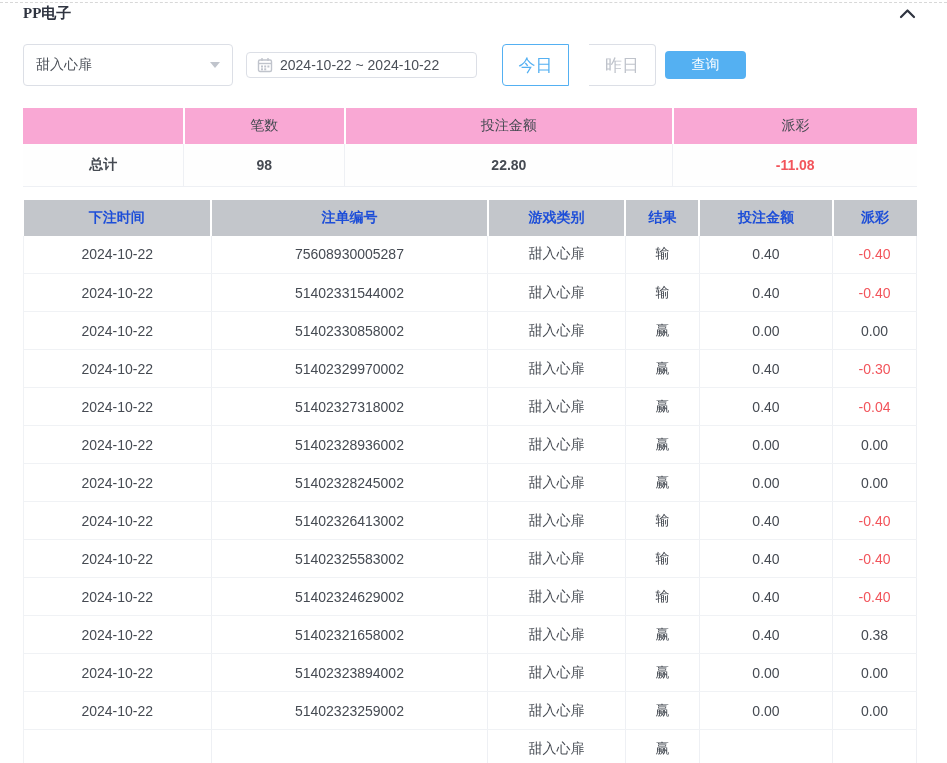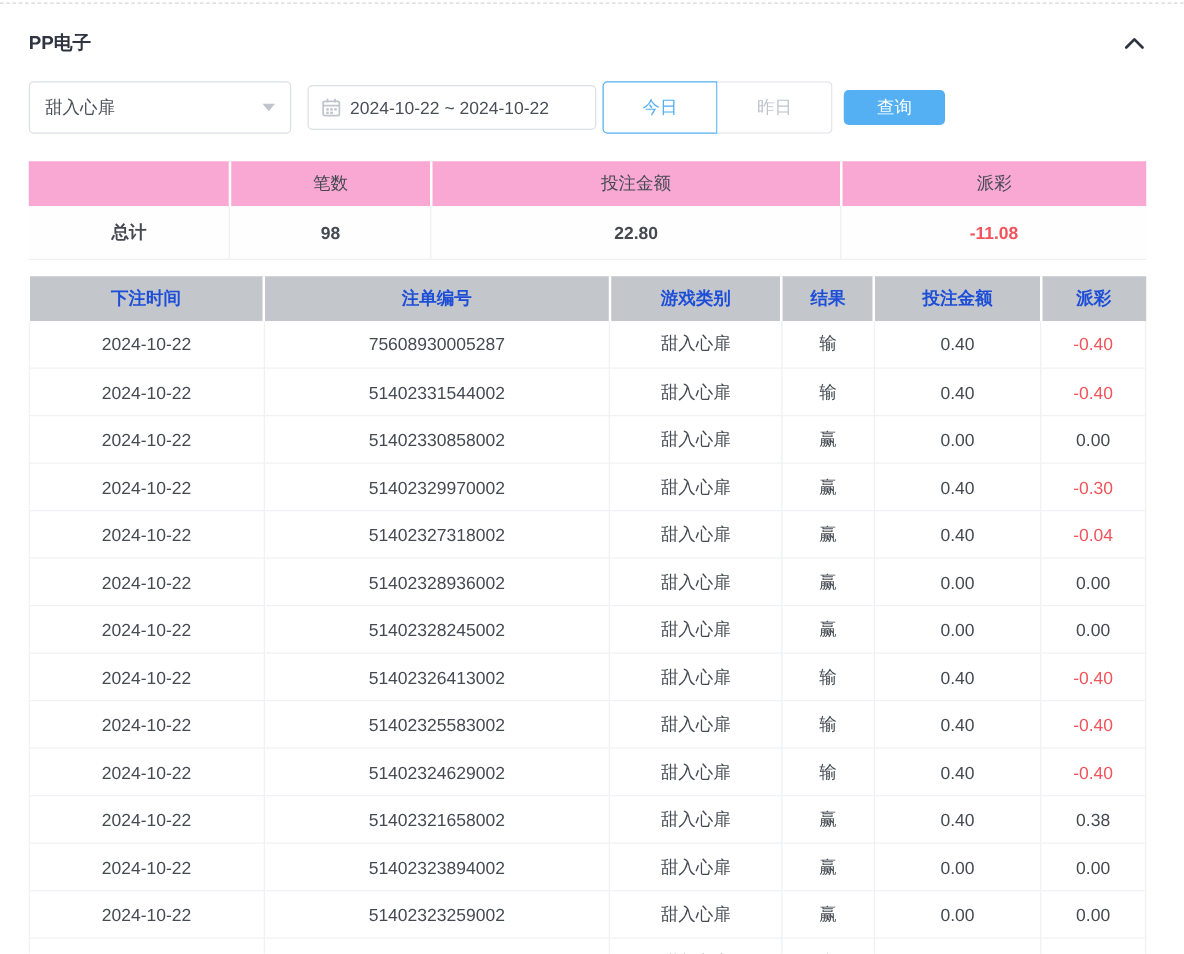--- a/index.html
+++ b/index.html
@@ -2,37 +2,37 @@
 <html><head>
 <meta charset="utf-8">
 <style>
   * { margin:0; padding:0; box-sizing:border-box; }
   html,body { width:947px; height:763px; overflow:hidden; background:#fff;
     font-family:"Liberation Sans","DejaVu Sans",sans-serif; }
   .top-dash { margin-top:2px; border-top:1px dashed #d8d8d8; width:100%; }
   .content { padding:0 30px 0 23px; }
 
   
-  .panel-header { margin-top:21px; display:flex; align-items:flex-end; justify-content:space-between; }
+  .panel-header { display:flex; align-items:flex-end; justify-content:space-between;font-family:Liberation Serif, serif; }
   .panel-title { font-size:15px; font-weight:bold; color:#2f3440; }
   .chevron-btn { width:20px; height:20px; display:flex; align-items:center; justify-content:center; cursor:pointer; }
 
   
   .filters { margin-top:21px; display:flex; align-items:center; }
   .select-box { width:210px; height:42px; border:1px solid #dcdfe6; border-radius:4px;
     display:flex; align-items:center; justify-content:space-between; padding:0 12px;
     font-size:14px; color:#4a4f57; cursor:pointer; }
   .caret-down { width:0; height:0; border-left:5px solid transparent; border-right:5px solid transparent;
     border-top:6px solid #c0c4cc; }
-  .date-box { margin-left:13px; width:231px; height:36px; border:1px solid #dcdfe6; border-radius:4px;
+  .date-box { margin-left:13px; width:231px; height:26px; border:1px solid #dcdfe6; border-radius:4px;
     display:flex; align-items:center; padding:0 10px; font-size:14px; color:#4a4f57; cursor:pointer; }
   .date-box .cal { margin-right:7px; flex:0 0 auto; }
   .btn-group { margin-left:5px; display:flex; }
-  .seg-btn { width:92px; height:42px; background:#fff; border:1px solid #dcdfe6; border-left-width:0;
-    font-size:14px; color:#bfc3cb; display:flex; align-items:center; justify-content:center; cursor:pointer; }
+  .seg-btn { width:67px; height:42px; background:#fff; border:1px solid #dcdfe6; border-left-width:0;
+    font-size:17px; color:#bfc3cb; display:flex; align-items:center; justify-content:center; cursor:pointer;margin-left:20px; }
   .seg-btn:first-child { border-left-width:1px; border-radius:4px 0 0 4px; }
   .seg-btn:last-child { border-radius:0 4px 4px 0; }
   .seg-btn.active { border:1px solid #54b0f2; color:#54b0f2; }
   .seg-btn.active + .seg-btn { border-left-width:0; }
   .query-btn { margin-left:9px; width:81px; height:28px; background:#54b0f2; border:none; border-radius:4px;
     color:#fff; font-size:14px; cursor:pointer; font-family:inherit; }
 
   
   .summary { margin-top:22px; width:100%; border-collapse:collapse; table-layout:fixed; }
   .summary thead td { height:36px; background:#f9a8d4; text-align:center; font-size:14px; color:#454a52;

